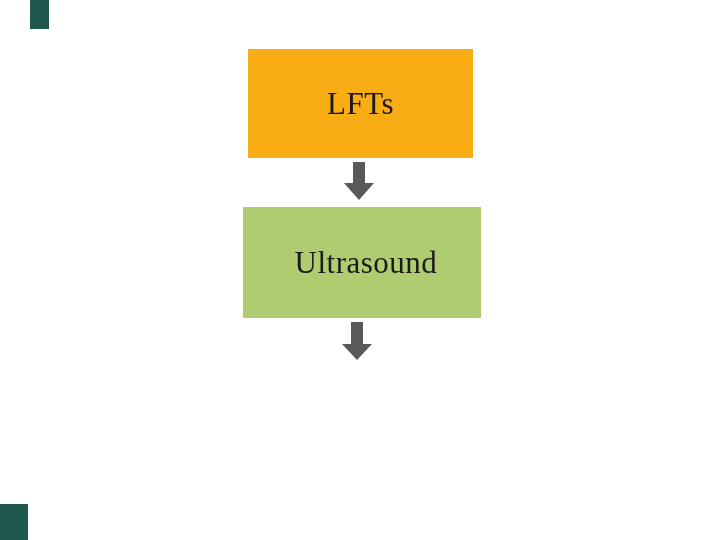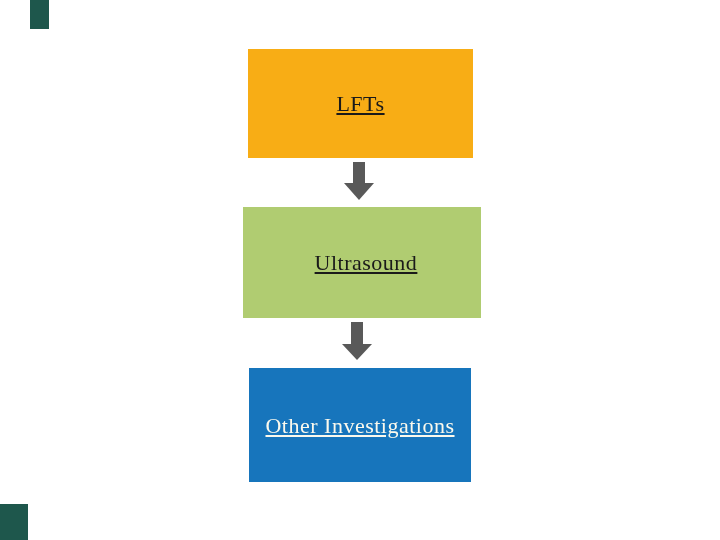--- a/index.html
+++ b/index.html
@@ -21,24 +21,23 @@
   }
   .corner.tl { left: 30px; top: 0; width: 19px; height: 29px; }
   .corner.bl { left: 0; bottom: 0; width: 28px; height: 36px; }
 
   .box {
     position: absolute;
     display: flex;
     align-items: center;
     justify-content: center;
     text-align: center;
-    font-size: 22px;
+    font-size: 31px;
     line-height: 37px;
     letter-spacing: 0.5px;
-    text-decoration: underline;
   }
   .box .label { display: block; padding: 0 8px; }
   .box.step1 {
     left: 248px; top: 49px; width: 225px; height: 109px;
     background: var(--step1-fill, #F8AD15);
     color: var(--text-dark, #1A1A1A);
   }
   .box.step2 {
     left: 243px; top: 207px; width: 230px; height: 111px;
     background: var(--step2-fill, #B0CC71);
@@ -88,17 +87,14 @@
 
   <div class="box step2">
     <span class="label">Ultrasound</span>
   </div>
 
   <div class="arrow a2">
     <div class="stem"></div>
     <div class="head"></div>
   </div>
 
-  <div class="box step3">
-    <span class="label">Other Investigations</span>
-  </div>
 
 </div>
 
 </body></html>

